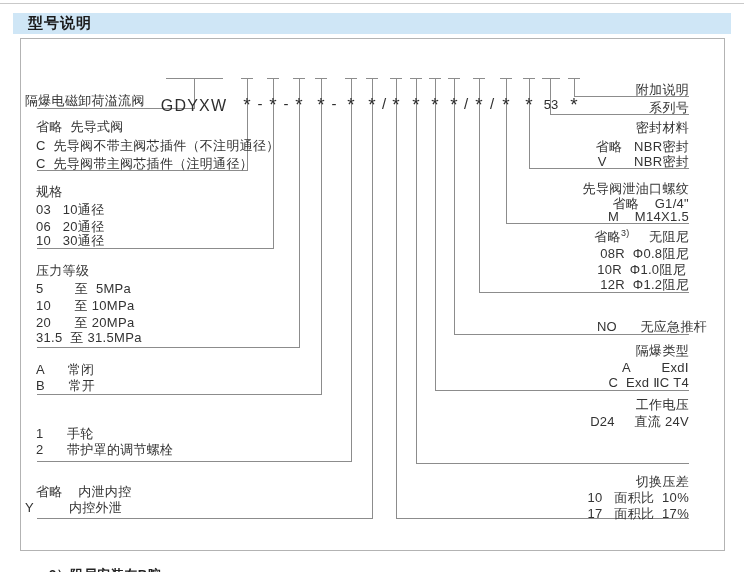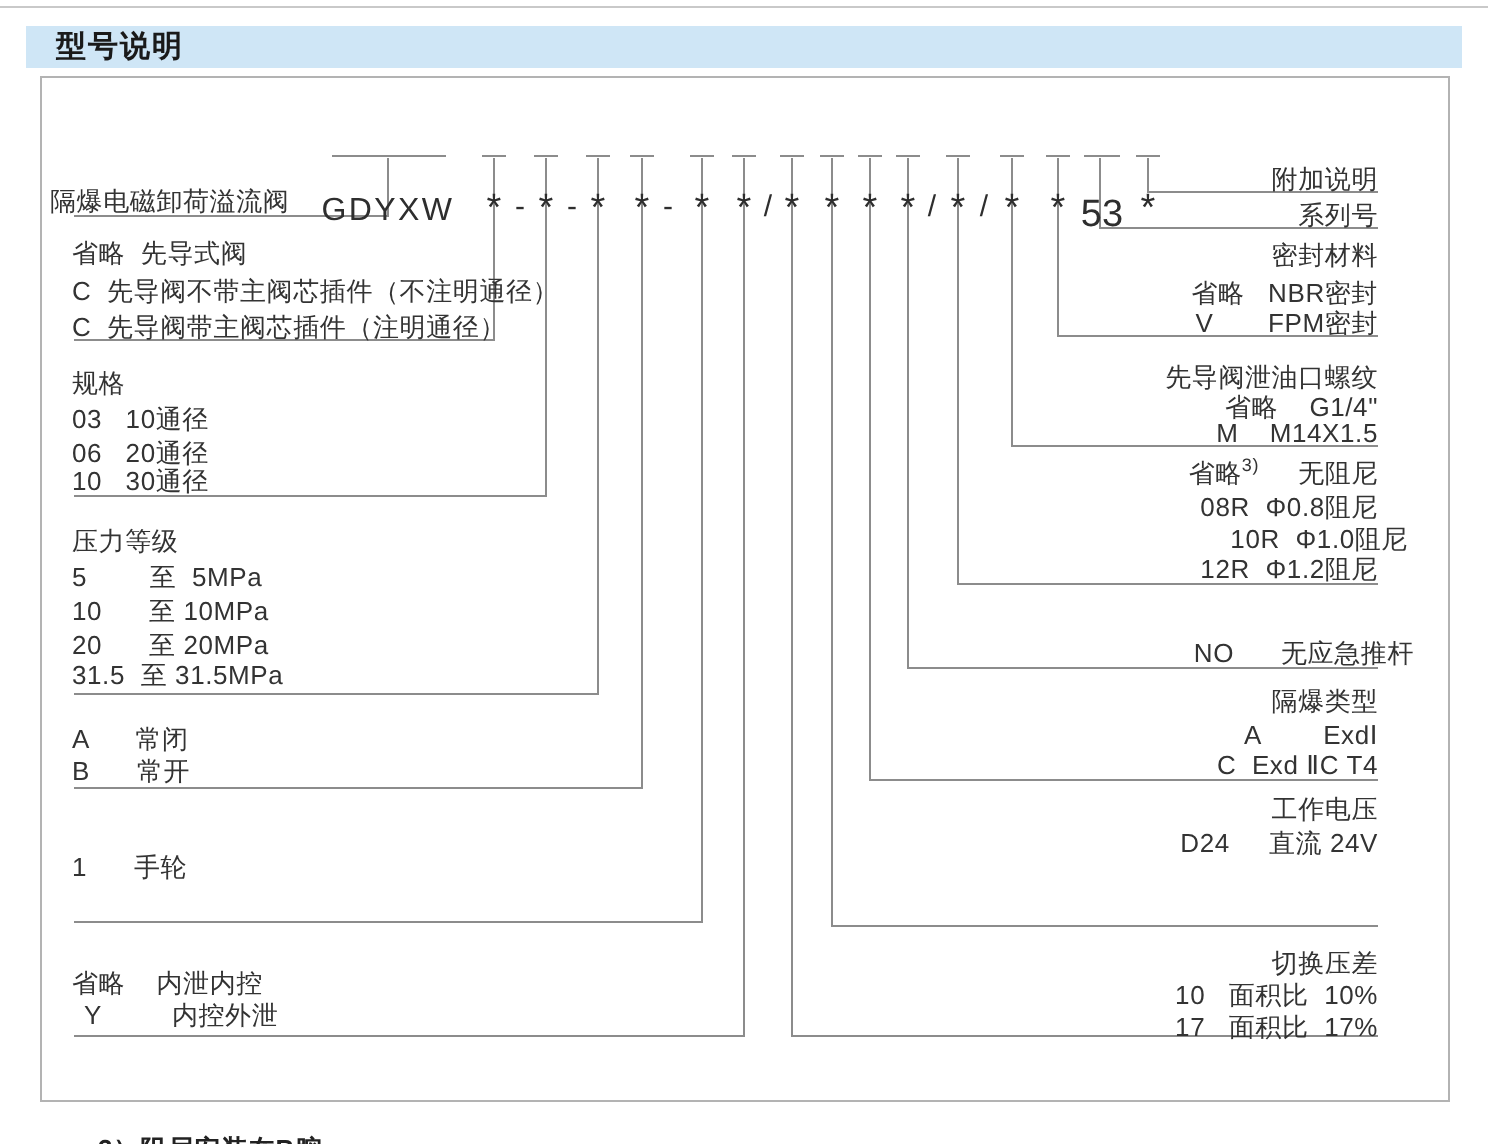--- a/index.html
+++ b/index.html
@@ -21,21 +21,21 @@
   .diagram-box{
     position:absolute;left:20px;top:38px;width:703px;height:511px;
     border:1px solid var(--box_border,#b3b3b3);background:#fff;
   }
   svg.lines{position:absolute;left:0;top:0;width:744px;height:572px;pointer-events:none;}
   .tok{position:absolute;transform:translateX(-50%);white-space:pre;color:#2e2e2e;}
   .tok.star{top:55px;font-size:19px;}
   .tok.dash{top:56px;font-size:15px;}
   .tok.slash{top:56px;font-size:15px;}
   .tok.prefix{top:58px;font-size:16px;letter-spacing:1.2px;}
-  .tok.num{top:58px;font-size:19px;}
+  .tok.num{top:58px;font-size:13px;}
   .lbl{
     position:absolute;left:35px;font-size:13px;line-height:15px;
     letter-spacing:0.3px;white-space:pre;color:#333;
   }
   .lbl.r{left:auto;right:56px;text-align:right;}
   .lbl sup{font-size:9px;line-height:0;}
   .footnote{position:absolute;left:28px;top:527px;font-size:13px;font-weight:bold;
     letter-spacing:0.5px;white-space:pre;color:#222;}
 </style>
 </head>
@@ -126,38 +126,39 @@
   <div class="lbl" style="left:15px;top:224px">压力等级</div>
   <div class="lbl" style="left:15px;top:242px">5        至  5MPa</div>
   <div class="lbl" style="left:15px;top:259px">10      至 10MPa</div>
   <div class="lbl" style="left:15px;top:276px">20      至 20MPa</div>
   <div class="lbl" style="left:15px;top:291px">31.5  至 31.5MPa</div>
 
   <div class="lbl" style="left:15px;top:323px">A      常闭</div>
   <div class="lbl" style="left:15px;top:339px">B      常开</div>
 
   <div class="lbl" style="left:15px;top:387px">1      手轮</div>
+  <div class="lbl" style="left:15px;top:403px">2      带护罩的调节螺栓</div>
 
   <div class="lbl" style="left:15px;top:445px">省略    内泄内控</div>
-  <div class="lbl" style="left:21px;top:461px">Y         内控外泄</div>
+  <div class="lbl" style="left:4px;top:461px">Y         内控外泄</div>
 
   <div class="lbl r" style="right:35px;top:43px">附加说明</div>
   <div class="lbl r" style="right:35px;top:61px">系列号</div>
 
   <div class="lbl r" style="right:35px;top:81px">密封材料</div>
   <div class="lbl r" style="right:35px;top:100px">省略   NBR密封</div>
-  <div class="lbl r" style="right:35px;top:115px">V       FPM密封</div>
+  <div class="lbl r" style="right:35px;top:115px">V       NBR密封</div>
 
   <div class="lbl r" style="right:35px;top:142px">先导阀泄油口螺纹</div>
   <div class="lbl r" style="right:35px;top:157px">省略    G1/4"</div>
   <div class="lbl r" style="right:35px;top:170px">M    M14X1.5</div>
 
   <div class="lbl r" style="right:35px;top:190px"><span>省略</span><sup>3)</sup><span>     无阻尼</span></div>
   <div class="lbl r" style="right:35px;top:207px">08R  Φ0.8阻尼</div>
-  <div class="lbl r" style="right:20px;top:223px">10R  Φ1.0阻尼</div>
+  <div class="lbl r" style="right:38px;top:223px">10R  Φ1.0阻尼</div>
   <div class="lbl r" style="right:35px;top:238px">12R  Φ1.2阻尼</div>
 
   <div class="lbl r" style="right:17px;top:280px">NO      无应急推杆</div>
 
   <div class="lbl r" style="right:35px;top:304px">隔爆类型</div>
   <div class="lbl r" style="right:35px;top:321px">A        ExdⅠ</div>
   <div class="lbl r" style="right:35px;top:336px">C  Exd ⅡC T4</div>
 
   <div class="lbl r" style="right:35px;top:358px">工作电压</div>
   <div class="lbl r" style="right:35px;top:375px">D24     直流 24V</div>

